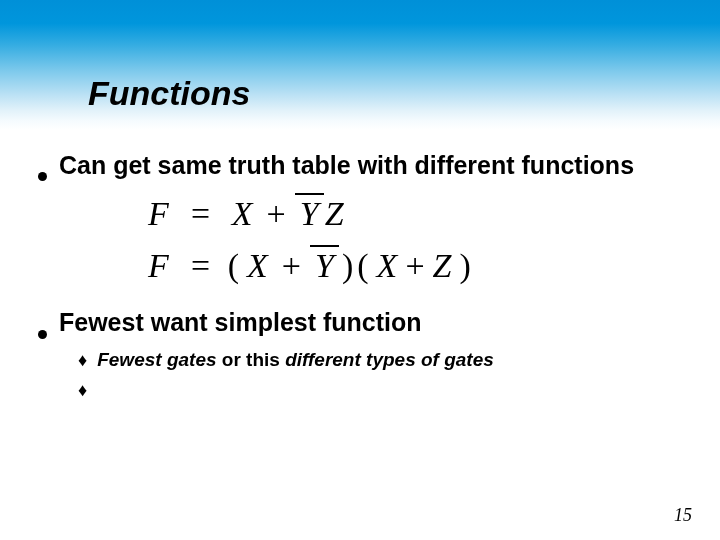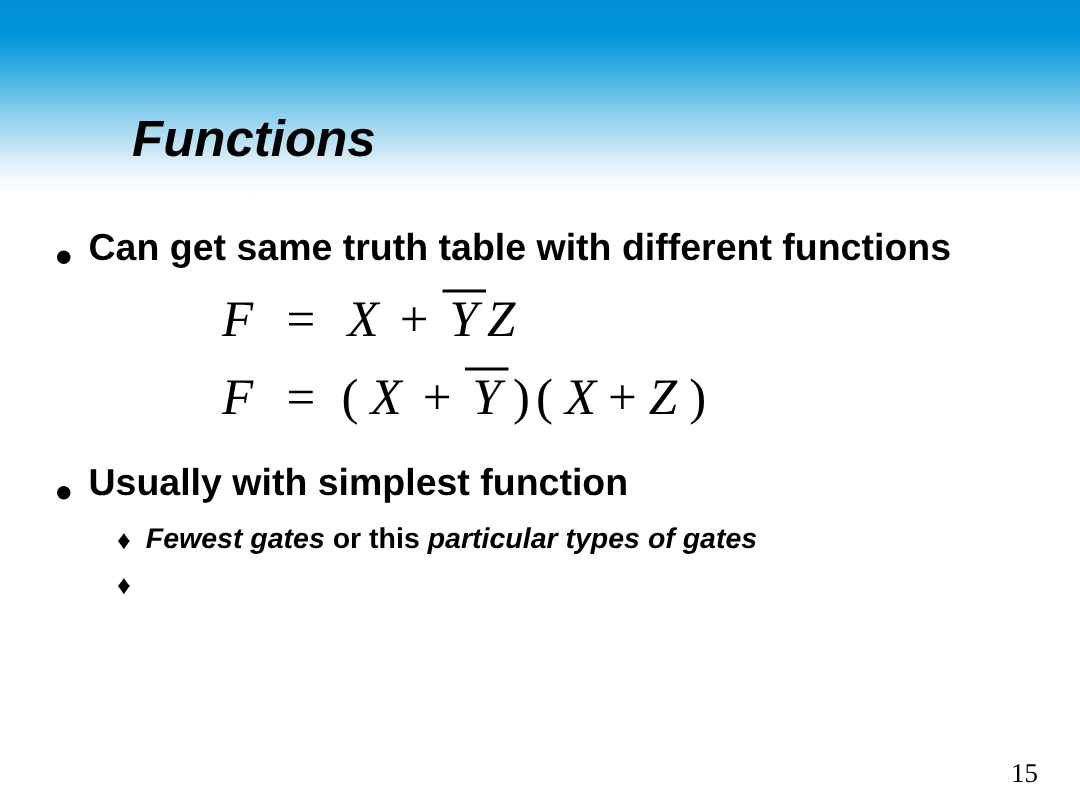--- a/index.html
+++ b/index.html
@@ -34,21 +34,21 @@
     color: #000000;
   }
   .content {
     position: absolute;
     top: 150px;
     left: 38px;
     right: 38px;
   }
   .bullet-l1 {
     display: flex;
-    align-items: center;
+    align-items: flex-end;
     margin-bottom: 8px;
     font-size: 25px;
     font-weight: bold;
     color: #000000;
     line-height: 1.25;
   }
   .bullet-l1 .dot {
     width: 9px;
     height: 9px;
     background: #000;
@@ -106,20 +106,21 @@
   .uditalic, .ud {
     font-style: italic;
   }
   .page-num {
     position: absolute;
     bottom: 14px;
     right: 28px;
     font-family: "Times New Roman", Times, serif;
     font-size: 18px;
     color: #000;
+    font-style: italic;
   }
 </style>
 </head>
 <body>
 
 <div class="header-band"></div>
 
 <div class="slide-title">Functions</div>
 
 <div class="content">
@@ -149,27 +150,27 @@
       <span class="paren">(</span>
       <span class="eq-var">X</span>
       <span class="eq-plus" style="padding:0 2px">+</span>
       <span class="eq-var">Z</span>
       <span class="paren">)</span>
     </div>
   </div>
 
   <div class="bullet-l1">
     <span class="dot"></span>
-    <span>Usually with simplest function</span>
+    <span>Fewest want simplest function</span>
   </div>
 
   <div class="bullet-l2">
     <span class="diamond">♦</span>
     <span>
-      <span class="ud">Fewest gates</span><span> or this </span><span class="ud">particular types of gates</span>
+      <span class="ud">Fewest gates</span><span> or this </span><span class="ud">different types of gates</span>
     </span>
   </div>
 
   <div class="bullet-l2">
     <span class="diamond">♦</span>
   </div>
 
 </div>
 
 <div class="page-num">15</div>

